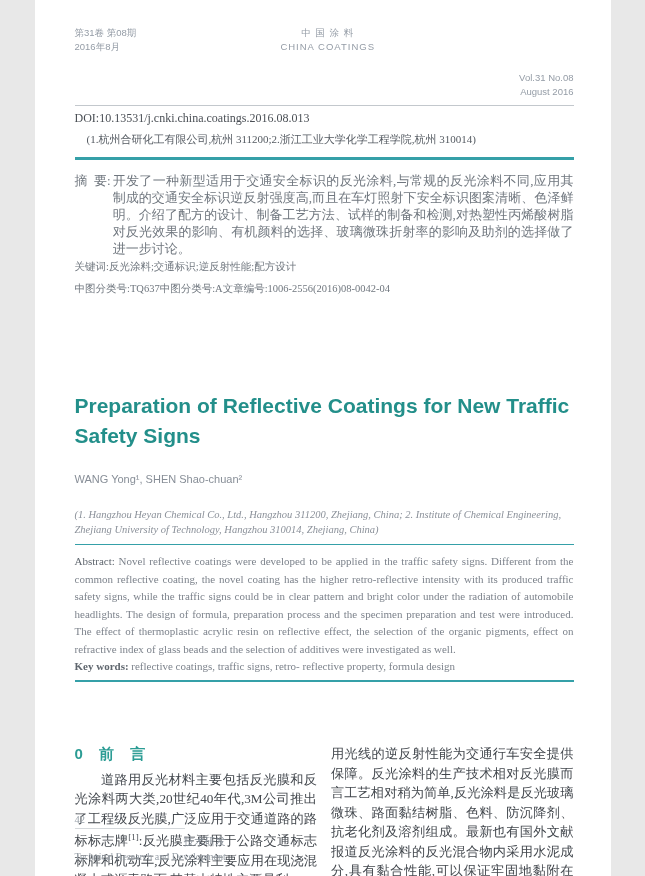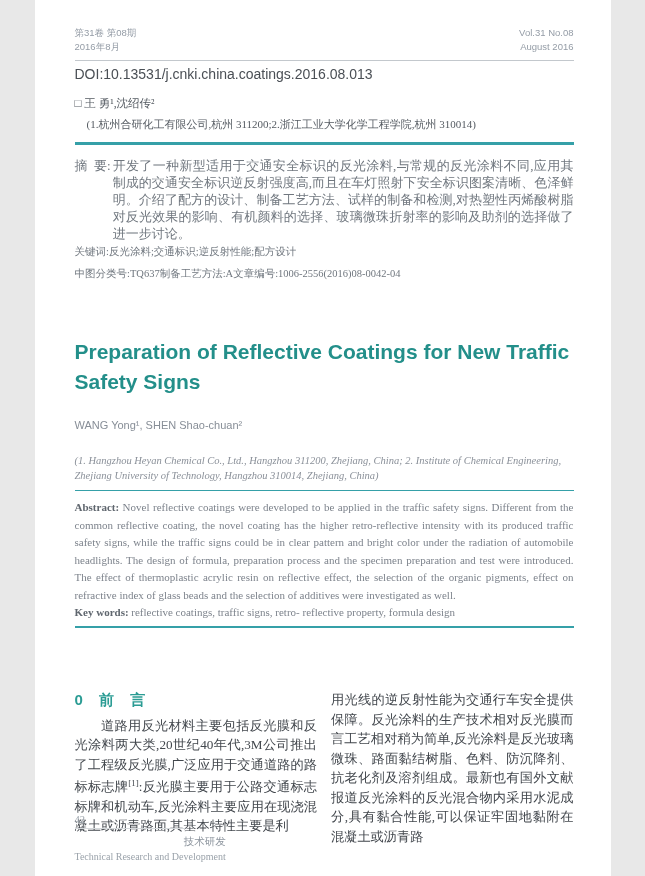--- a/index.html
+++ b/index.html
@@ -13,23 +13,23 @@
     box-sizing:border-box;
     padding:26px 37px 0 40px;
     overflow:hidden;
   }
   
   .jheader{display:flex;justify-content:space-between;align-items:flex-start;
     font-family:"Liberation Sans","DejaVu Sans",sans-serif;
     font-size:9.5px;line-height:14px;color:#949ca6;}
   .jheader .col{white-space:nowrap;}
   .jheader .center{text-align:center;letter-spacing:1px;}
-  .jheader .right{text-align:right;}
+  .jheader .right{text-align:right;margin-top:45px;}
   .header-rule{border:none;border-top:1px solid #c3c8cd;margin:6px 0 5px 0;}
-  .doi{font-size:14px;color:#4a4f55;font-family:Liberation Sans, sans-serif;}
+  .doi{font-size:12px;color:#4a4f55;font-family:Liberation Serif, serif;}
 
   
   .title-zh{
     margin-top:60px;
     font-family:"Liberation Sans","DejaVu Sans",sans-serif;
     font-size:33px;font-weight:bold;color:#2b9c94;
     letter-spacing:1px;line-height:40px;
   }
   .authors-zh{margin-top:14px;font-size:11.5px;color:#555b62;}
   .affil-zh{margin-top:6px;margin-left:12px;font-size:11px;color:#555b62;}
@@ -38,30 +38,30 @@
   
   .abs-zh{display:flex;margin-top:12px;font-size:13px;line-height:17px;color:#70777f;}
   .abs-zh .label{flex:0 0 auto;white-space:pre;margin-right:2px;}
   .abs-zh .text{flex:1 1 auto;text-align:justify;}
   .kw-zh{margin-top:3px;font-size:10.5px;color:#70777f;}
   .meta-row{display:flex;justify-content:flex-start;margin-top:8px;
     font-size:10.5px;color:#70777f;}
 
   
   .title-en{
-    margin-top:56px;
+    margin-top:95px;
     font-family:"Liberation Sans","DejaVu Sans",sans-serif;
     font-size:21px;font-weight:bold;color:#238f8a;line-height:30px;
   }
   .authors-en{margin-top:22px;font-size:11px;color:#878e97;
     font-family:"Liberation Sans","DejaVu Sans",sans-serif;}
   .affil-en{margin-top:22px;font-size:10.5px;line-height:15px;color:#8a9099;font-style:italic;}
   .rule-thin{border:none;border-top:1px solid #35a0a8;margin:7px 0 0 0;}
   .abs-en{margin-top:8px;font-size:11px;line-height:17.5px;color:#7d838c;text-align:justify;}
-  .abs-en .blabel{font-weight:bold;color:#5f666e;}
+  .abs-en .blabel{font-weight:normal;color:#5f666e;}
   .kw-en{margin-top:2px;font-size:11px;color:#7d838c;}
   .kw-en .blabel{font-weight:bold;color:#5f666e;}
   .rule-kw{border:none;border-top:2px solid #35a0a8;margin:8px 0 0 0;}
 
   
   .columns{display:flex;gap:14px;margin-top:62px;}
   .colL,.colR{flex:1 1 0;font-size:13.2px;line-height:19.5px;text-align:justify;color:#42474d;}
   .sec-head{
     font-family:"Liberation Sans","DejaVu Sans",sans-serif;
     font-size:15px;font-weight:bold;color:#2b9c94;
@@ -82,40 +82,43 @@
 </head>
 <body>
 
 <div class="page">
 
   <div class="jheader">
     <div class="col left">
       <div>第31卷 第08期</div>
       <div>2016年8月</div>
     </div>
+    <div class="col center">
+      <div>中 国 涂 料</div>
+      <div>CHINA COATINGS</div>
+    </div>
     <div class="col right">
       <div>Vol.31 No.08</div>
       <div>August 2016</div>
     </div>
   </div>
   <hr class="header-rule">
   <div class="doi">DOI:10.13531/j.cnki.china.coatings.2016.08.013</div>
 
-  <div class="authors-zh">□ 王  勇¹,沈绍传²</div>
   <div class="affil-zh">(1.杭州合研化工有限公司,杭州  311200;2.浙江工业大学化学工程学院,杭州  310014)</div>
   <hr class="rule-thick">
 
   <div class="abs-zh">
     <span class="label">摘  要:</span>
     <span class="text">开发了一种新型适用于交通安全标识的反光涂料,与常规的反光涂料不同,应用其制成的交通安全标识逆反射强度高,而且在车灯照射下安全标识图案清晰、色泽鲜明。介绍了配方的设计、制备工艺方法、试样的制备和检测,对热塑性丙烯酸树脂对反光效果的影响、有机颜料的选择、玻璃微珠折射率的影响及助剂的选择做了进一步讨论。</span>
   </div>
   <div class="kw-zh">关键词:反光涂料;交通标识;逆反射性能;配方设计</div>
   <div class="meta-row">
     <span>中图分类号:TQ637</span>
-    <span>制备工艺方法:A</span>
+    <span>中图分类号:A</span>
     <span>文章编号:1006-2556(2016)08-0042-04</span>
   </div>
 
   <div class="title-en">Preparation of Reflective Coatings for New Traffic Safety Signs</div>
   <div class="authors-en">WANG Yong¹, SHEN Shao-chuan²</div>
   <div class="affil-en">(1. Hangzhou Heyan Chemical Co., Ltd., Hangzhou 311200, Zhejiang, China; 2. Institute of Chemical Engineering, Zhejiang University of Technology, Hangzhou 310014, Zhejiang, China)</div>
   <hr class="rule-thin">
 
   <div class="abs-en">
     <span class="blabel">Abstract:</span><span> Novel reflective coatings were developed to be applied in the traffic safety signs. Different from the common reflective coating, the novel coating has the higher retro-reflective intensity with its produced traffic safety signs, while the traffic signs could be in clear pattern and bright color under the radiation of automobile headlights. The design of formula, preparation process and the specimen preparation and test were introduced. The effect of thermoplastic acrylic resin on reflective effect, the selection of the organic pigments, effect on refractive index of glass beads and the selection of additives were investigated as well.</span>

